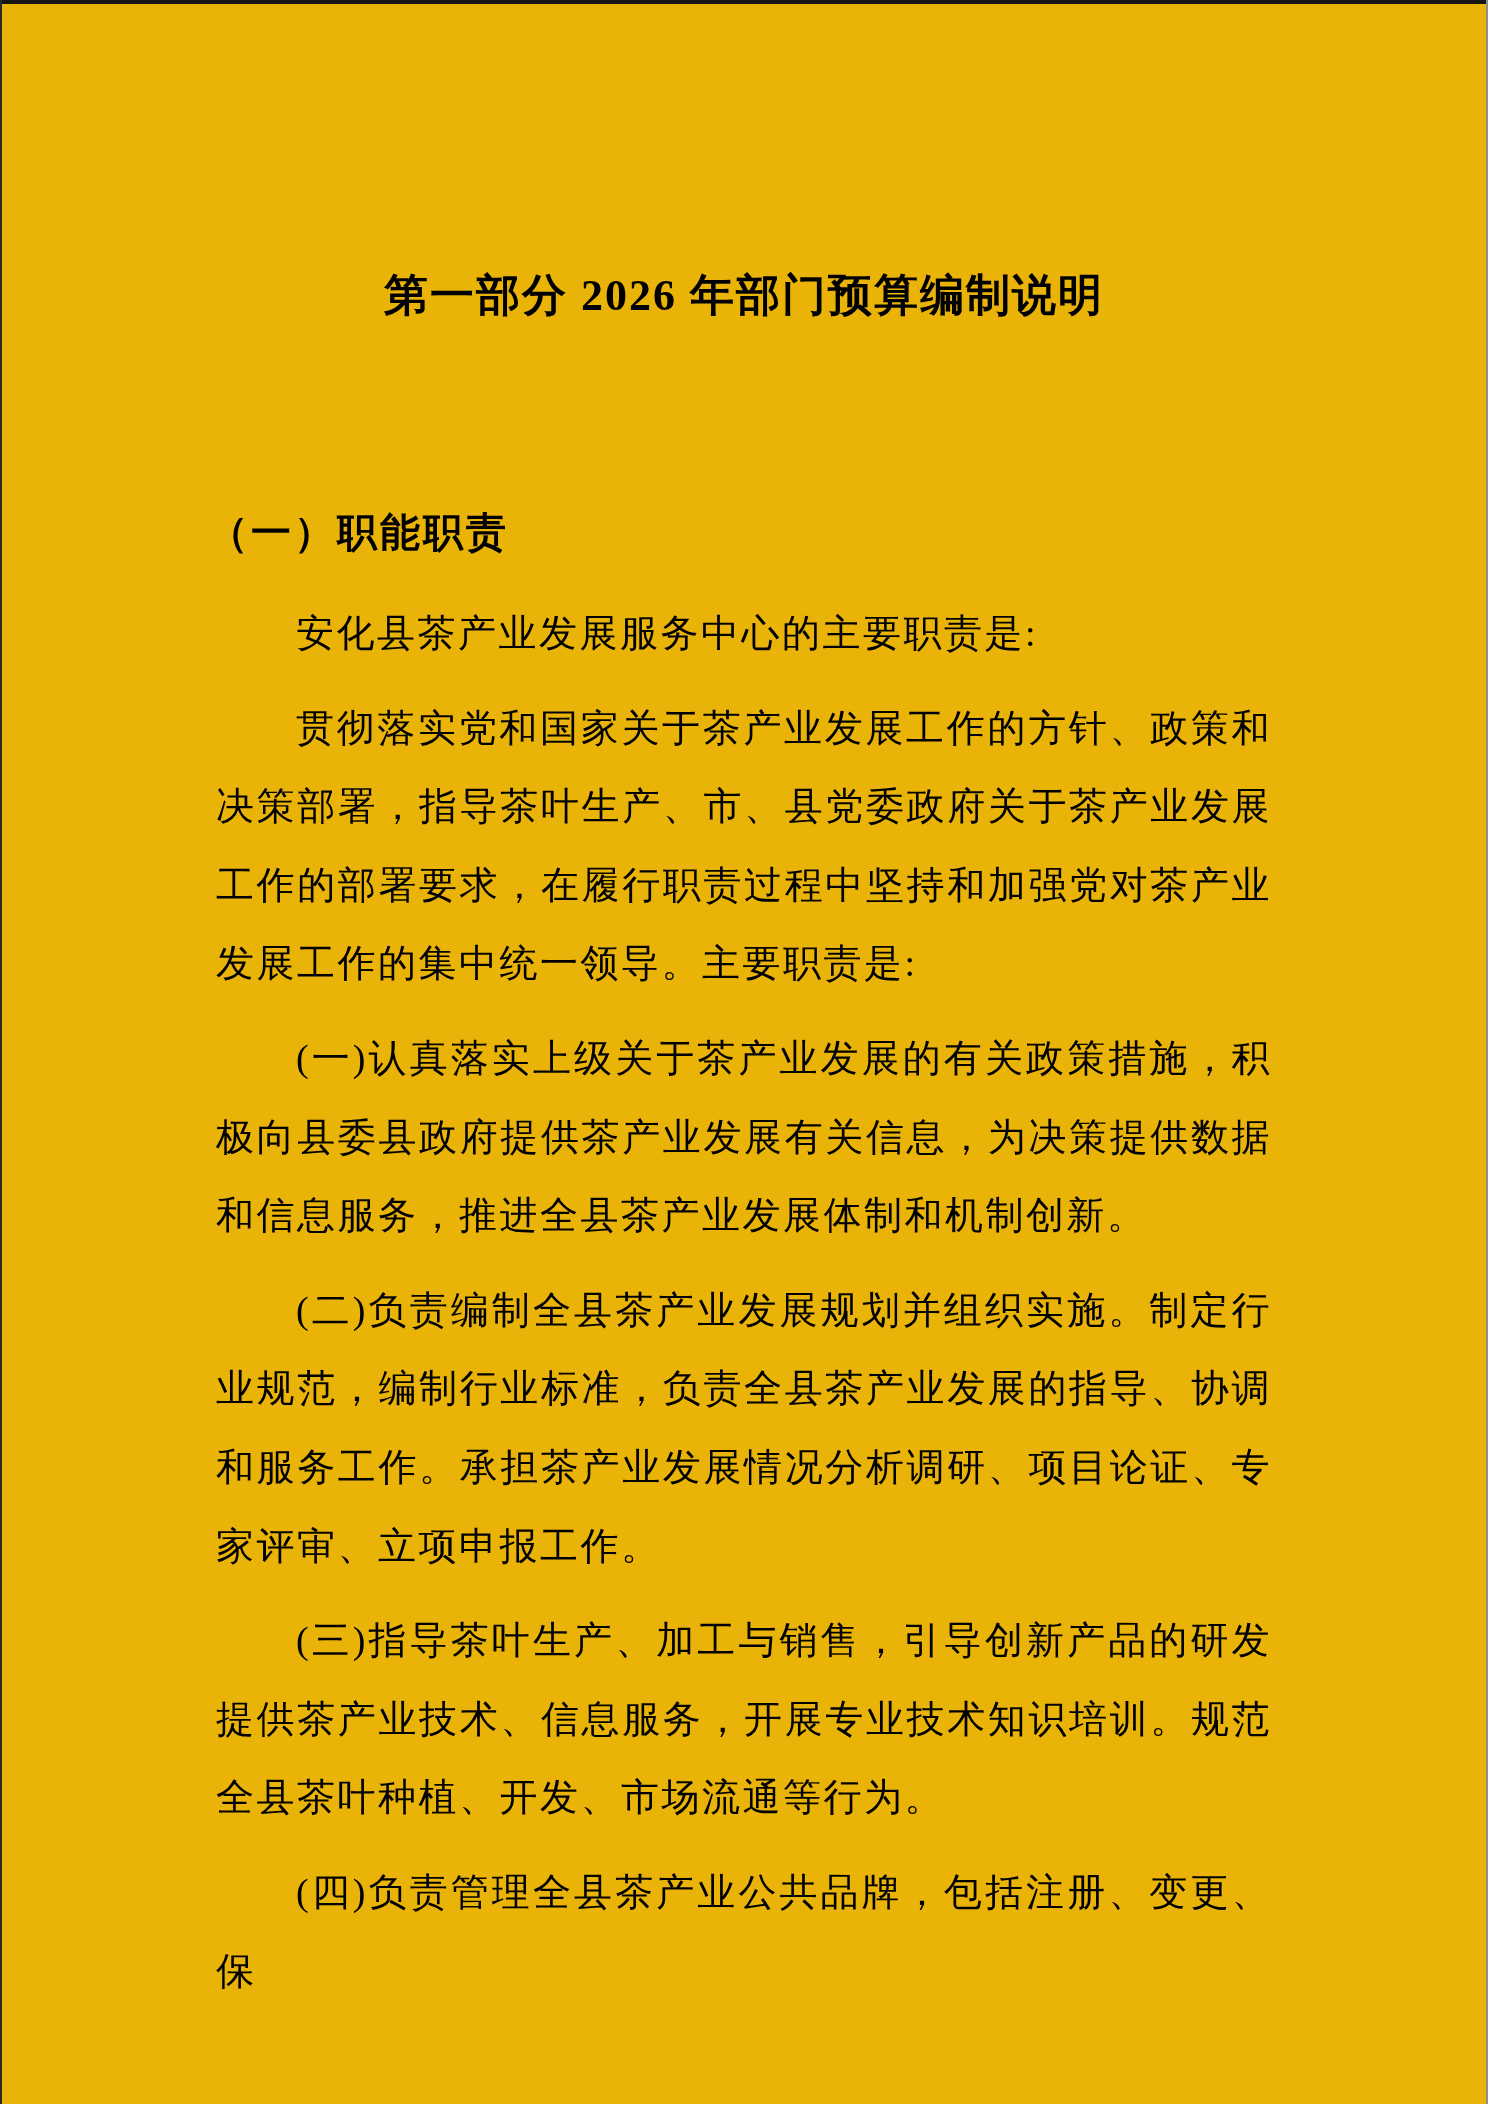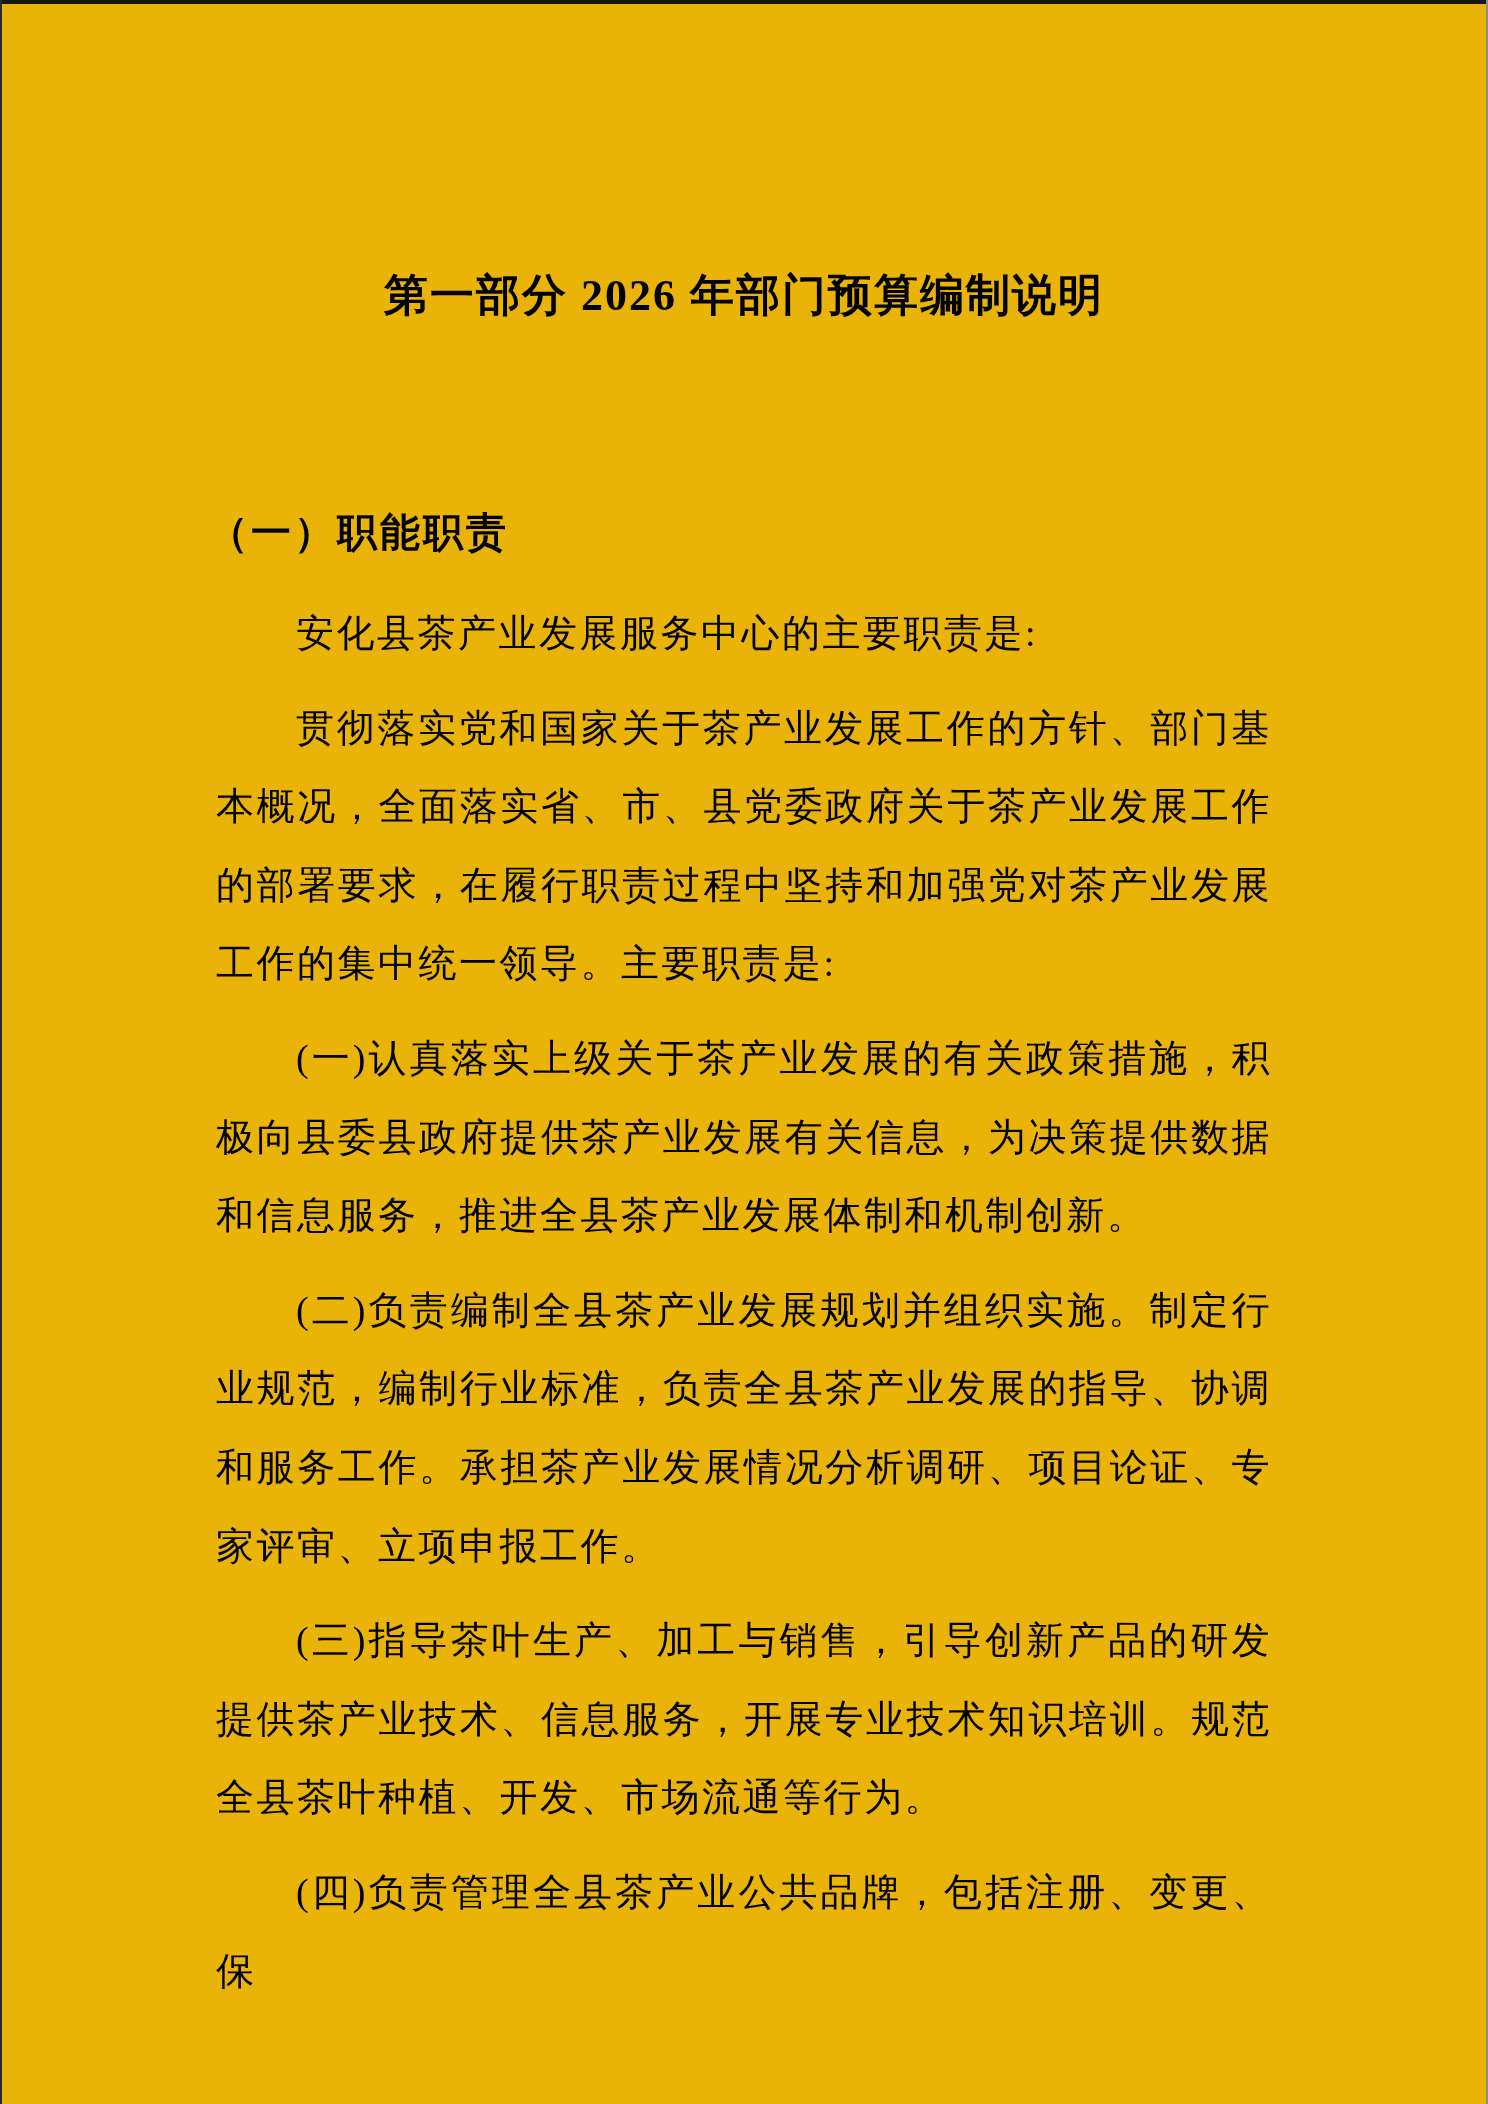--- a/index.html
+++ b/index.html
@@ -92,19 +92,19 @@
   <div class="edge-left"></div>
   <div class="edge-right"></div>
 
   <div class="doc-title">第一部分 2026 年部门预算编制说明</div>
 
 
   <div class="subsection-heading">（一）职能职责</div>
 
   <div class="body-text">
     <p>安化县茶产业发展服务中心的主要职责是:</p>
-    <p>贯彻落实党和国家关于茶产业发展工作的方针、部门基本概况，全面落实省、市、县党委政府关于茶产业发展工作的部署要求，在履行职责过程中坚持和加强党对茶产业发展工作的集中统一领导。主要职责是:</p>
+    <p>贯彻落实党和国家关于茶产业发展工作的方针、政策和决策部署，指导茶叶生产、市、县党委政府关于茶产业发展工作的部署要求，在履行职责过程中坚持和加强党对茶产业发展工作的集中统一领导。主要职责是:</p>
     <p>(一)认真落实上级关于茶产业发展的有关政策措施，积极向县委县政府提供茶产业发展有关信息，为决策提供数据和信息服务，推进全县茶产业发展体制和机制创新。</p>
     <p>(二)负责编制全县茶产业发展规划并组织实施。制定行业规范，编制行业标准，负责全县茶产业发展的指导、协调和服务工作。承担茶产业发展情况分析调研、项目论证、专家评审、立项申报工作。</p>
     <p>(三)指导茶叶生产、加工与销售，引导创新产品的研发提供茶产业技术、信息服务，开展专业技术知识培训。规范全县茶叶种植、开发、市场流通等行为。</p>
     <p>(四)负责管理全县茶产业公共品牌，包括注册、变更、保</p>
   </div>
 </div>
 
 </body></html>

